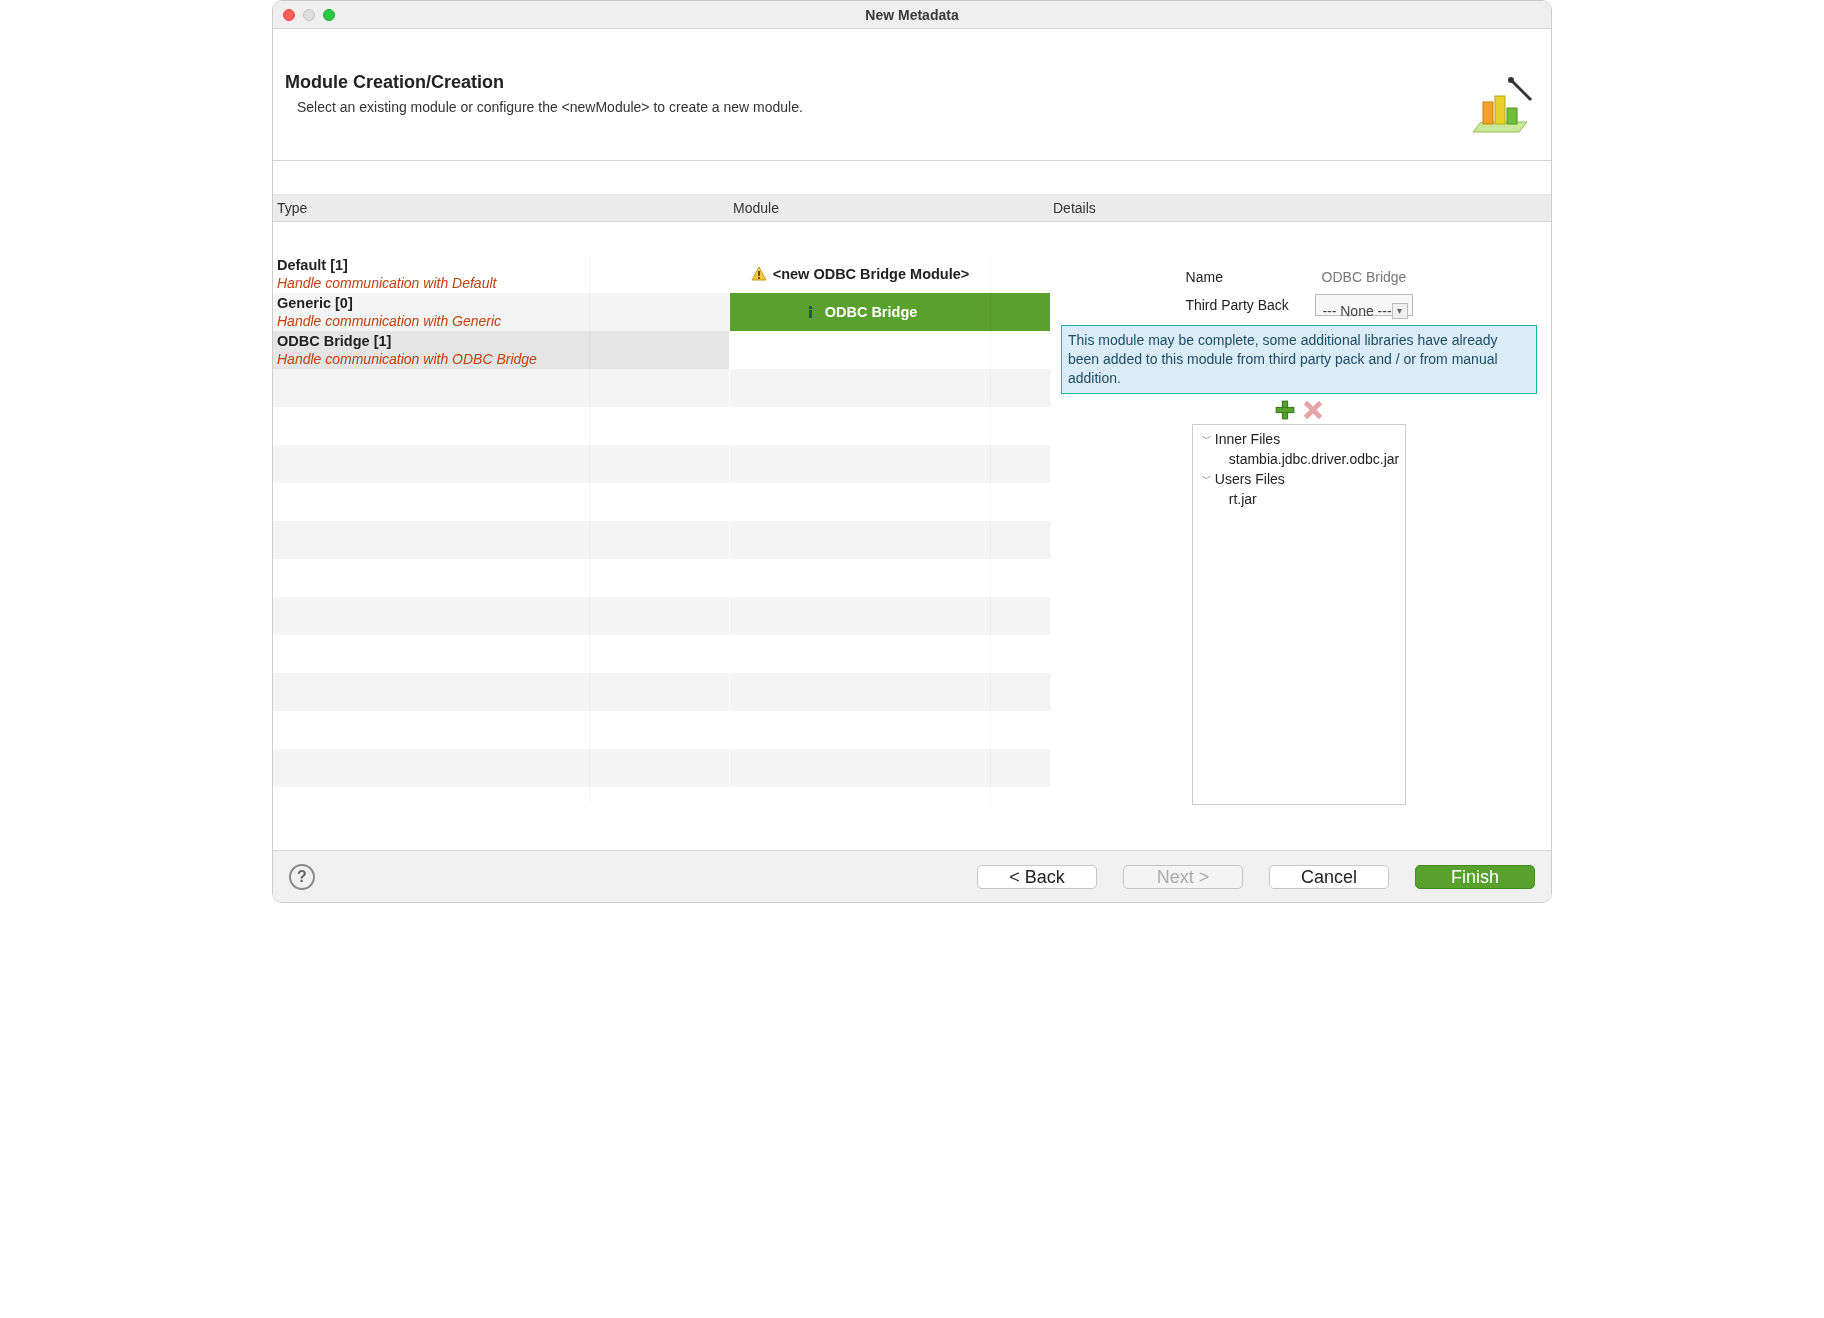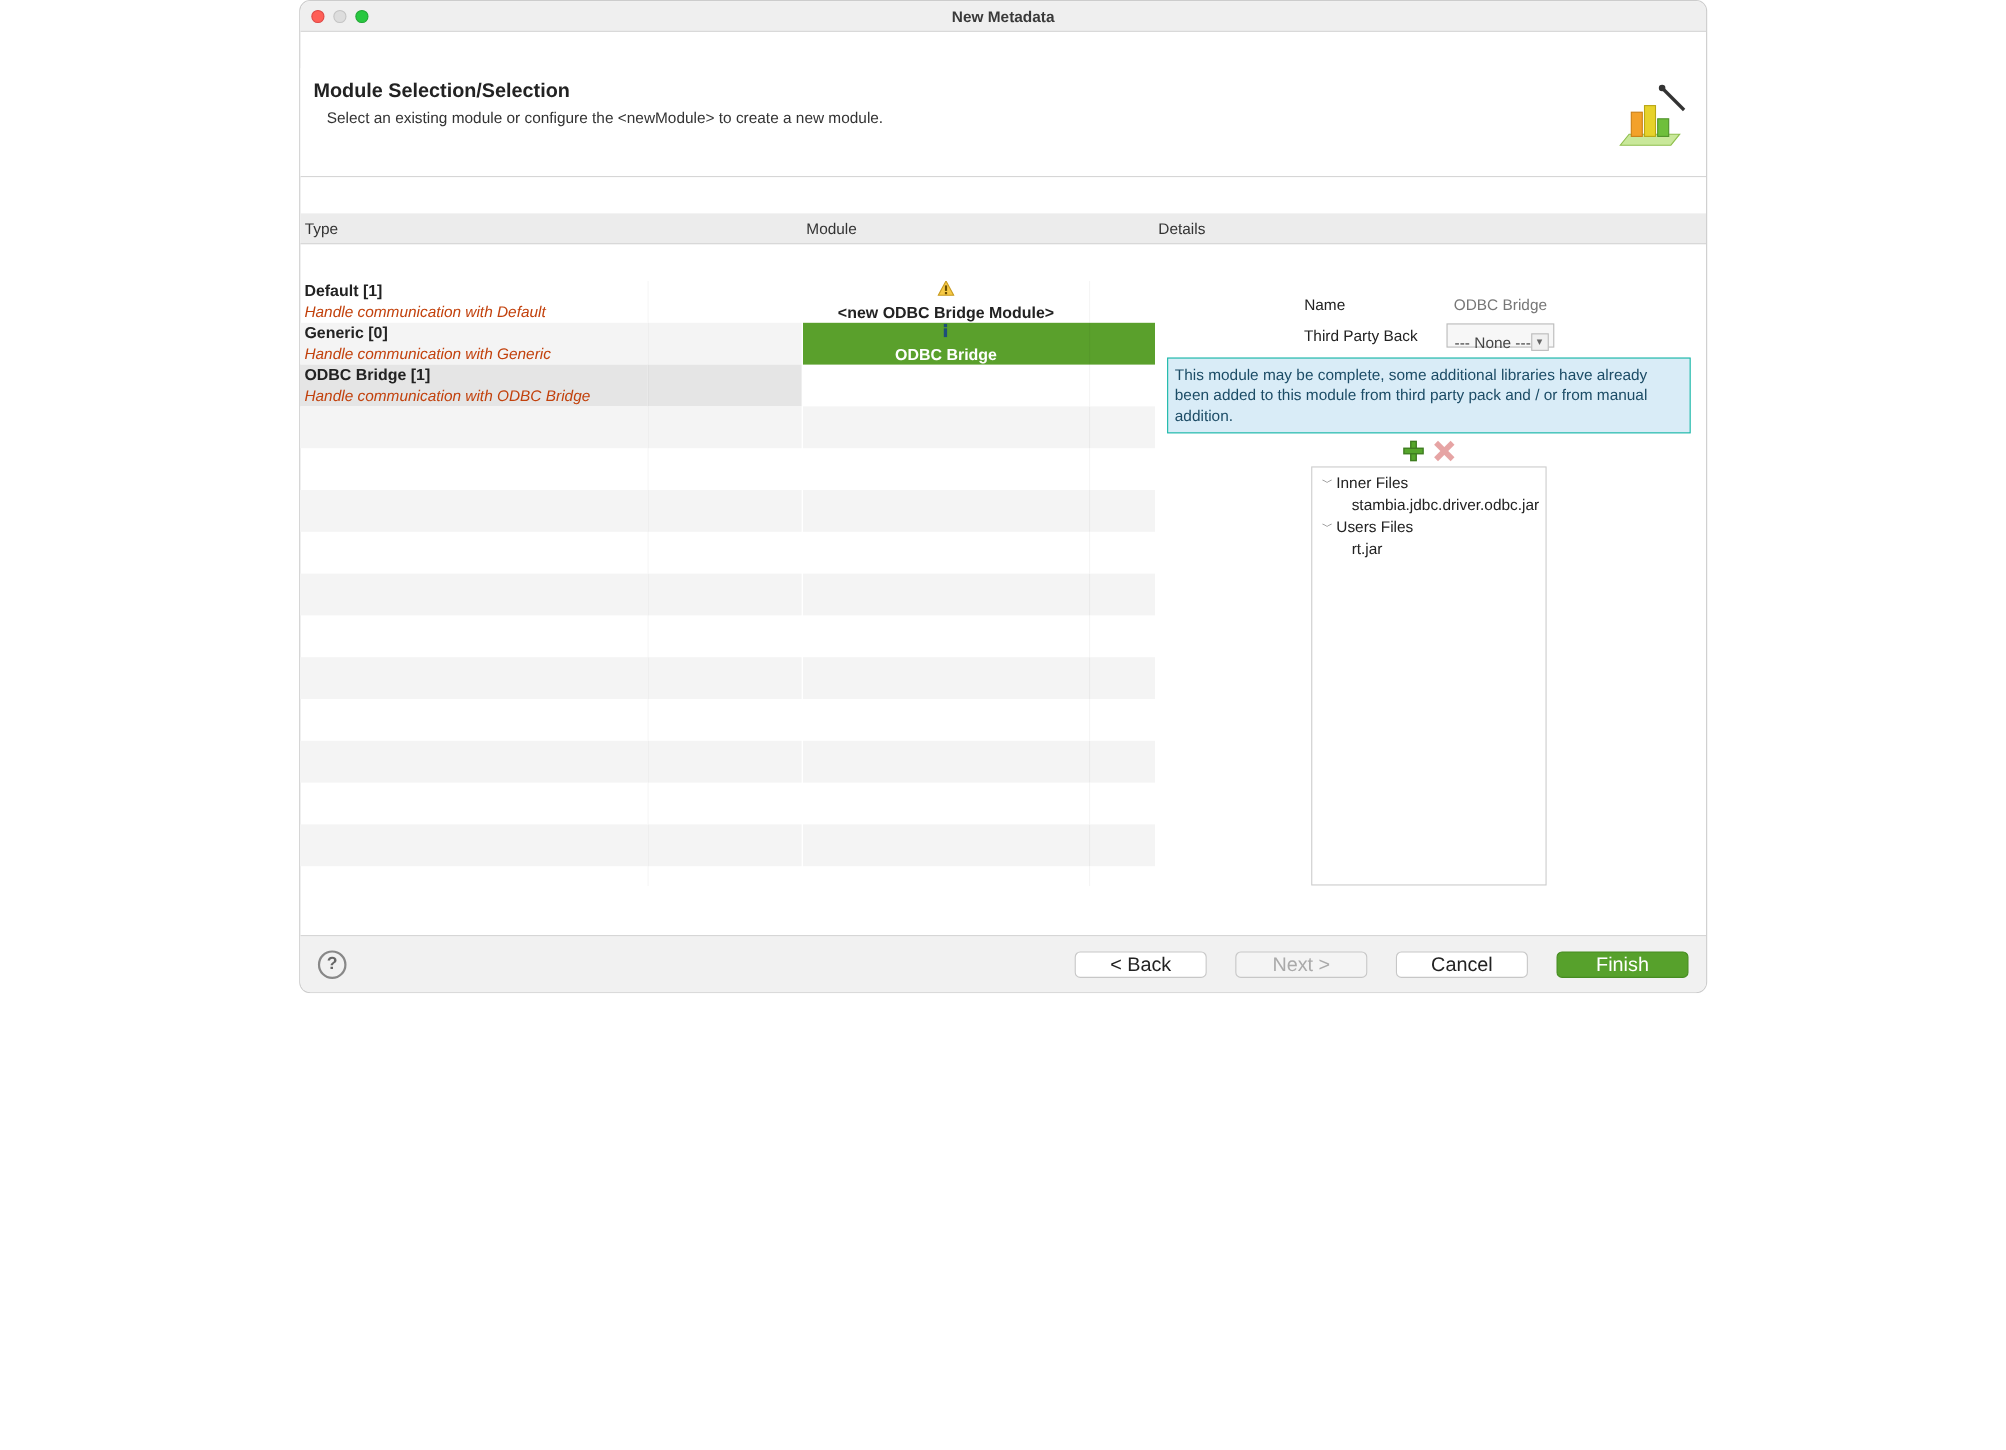--- a/index.html
+++ b/index.html
@@ -34,21 +34,21 @@
   .main { flex:1; display:flex; padding:0 14px 12px 0; overflow:hidden; }
   .pane { border:none; }
 
   .list { width:456px; display:flex; flex-direction:column; }
   .module { width:320px; display:flex; flex-direction:column; }
   .details { flex:1; padding:8px 0 0 10px; display:flex; flex-direction:column;align-items:center; }
 
   
   .striped { flex:1; overflow:auto; }
   .row { height:38px; display:flex; flex-direction:column; justify-content:center; padding:2px 4px; }
-  .row.single { height:38px; flex-direction:column; align-items:center; padding:0 6px; gap:6px; }
+  .row.single { height:38px; flex-direction:row; align-items:center; padding:0 6px; gap:6px; }
   .row .title { font-weight:700; font-size:14.5px; line-height:18px; }
   .row .sub { font-style:italic; font-size:14px; color:#c2410c; line-height:18px; }
   .row.alt { background:#f4f4f4; }
   .row.sel { background:#e5e5e5; }
   .row.green-sel { background:#5aa02c; color:#fff; }
   .row.green-sel .title { color:#fff; }
 
   
   .ico { width:16px; height:16px; display:inline-block; }
 
@@ -100,21 +100,21 @@
     <div class="traffic">
       <span class="dot red"></span>
       <span class="dot gray"></span>
       <span class="dot green"></span>
     </div>
     <div class="title-center">New Metadata</div>
   </div>
 
   <div class="header">
     <div class="header-text">
-      <h1>Module Selection/Selection</h1>
+      <h1>Module Creation/Creation</h1>
       <p>Select an existing module or configure the &lt;newModule&gt; to create a new module.</p>
     </div>
     <div class="wizard-icon">
       <svg viewBox="0 0 70 70">
         <polygon points="8,60 54,60 62,50 16,50" fill="#c9e89a" stroke="#8fbf4d"></polygon>
         <rect x="18" y="30" width="10" height="22" fill="#f3a12a" stroke="#c97f14"></rect>
         <rect x="30" y="24" width="10" height="28" fill="#e7d22a" stroke="#b8a615"></rect>
         <rect x="42" y="36" width="10" height="16" fill="#6fbf3b" stroke="#4e9128"></rect>
         <line x1="46" y1="8" x2="66" y2="28" stroke="#333" stroke-width="3"></line>
         <circle cx="46" cy="8" r="3" fill="#333"></circle>

